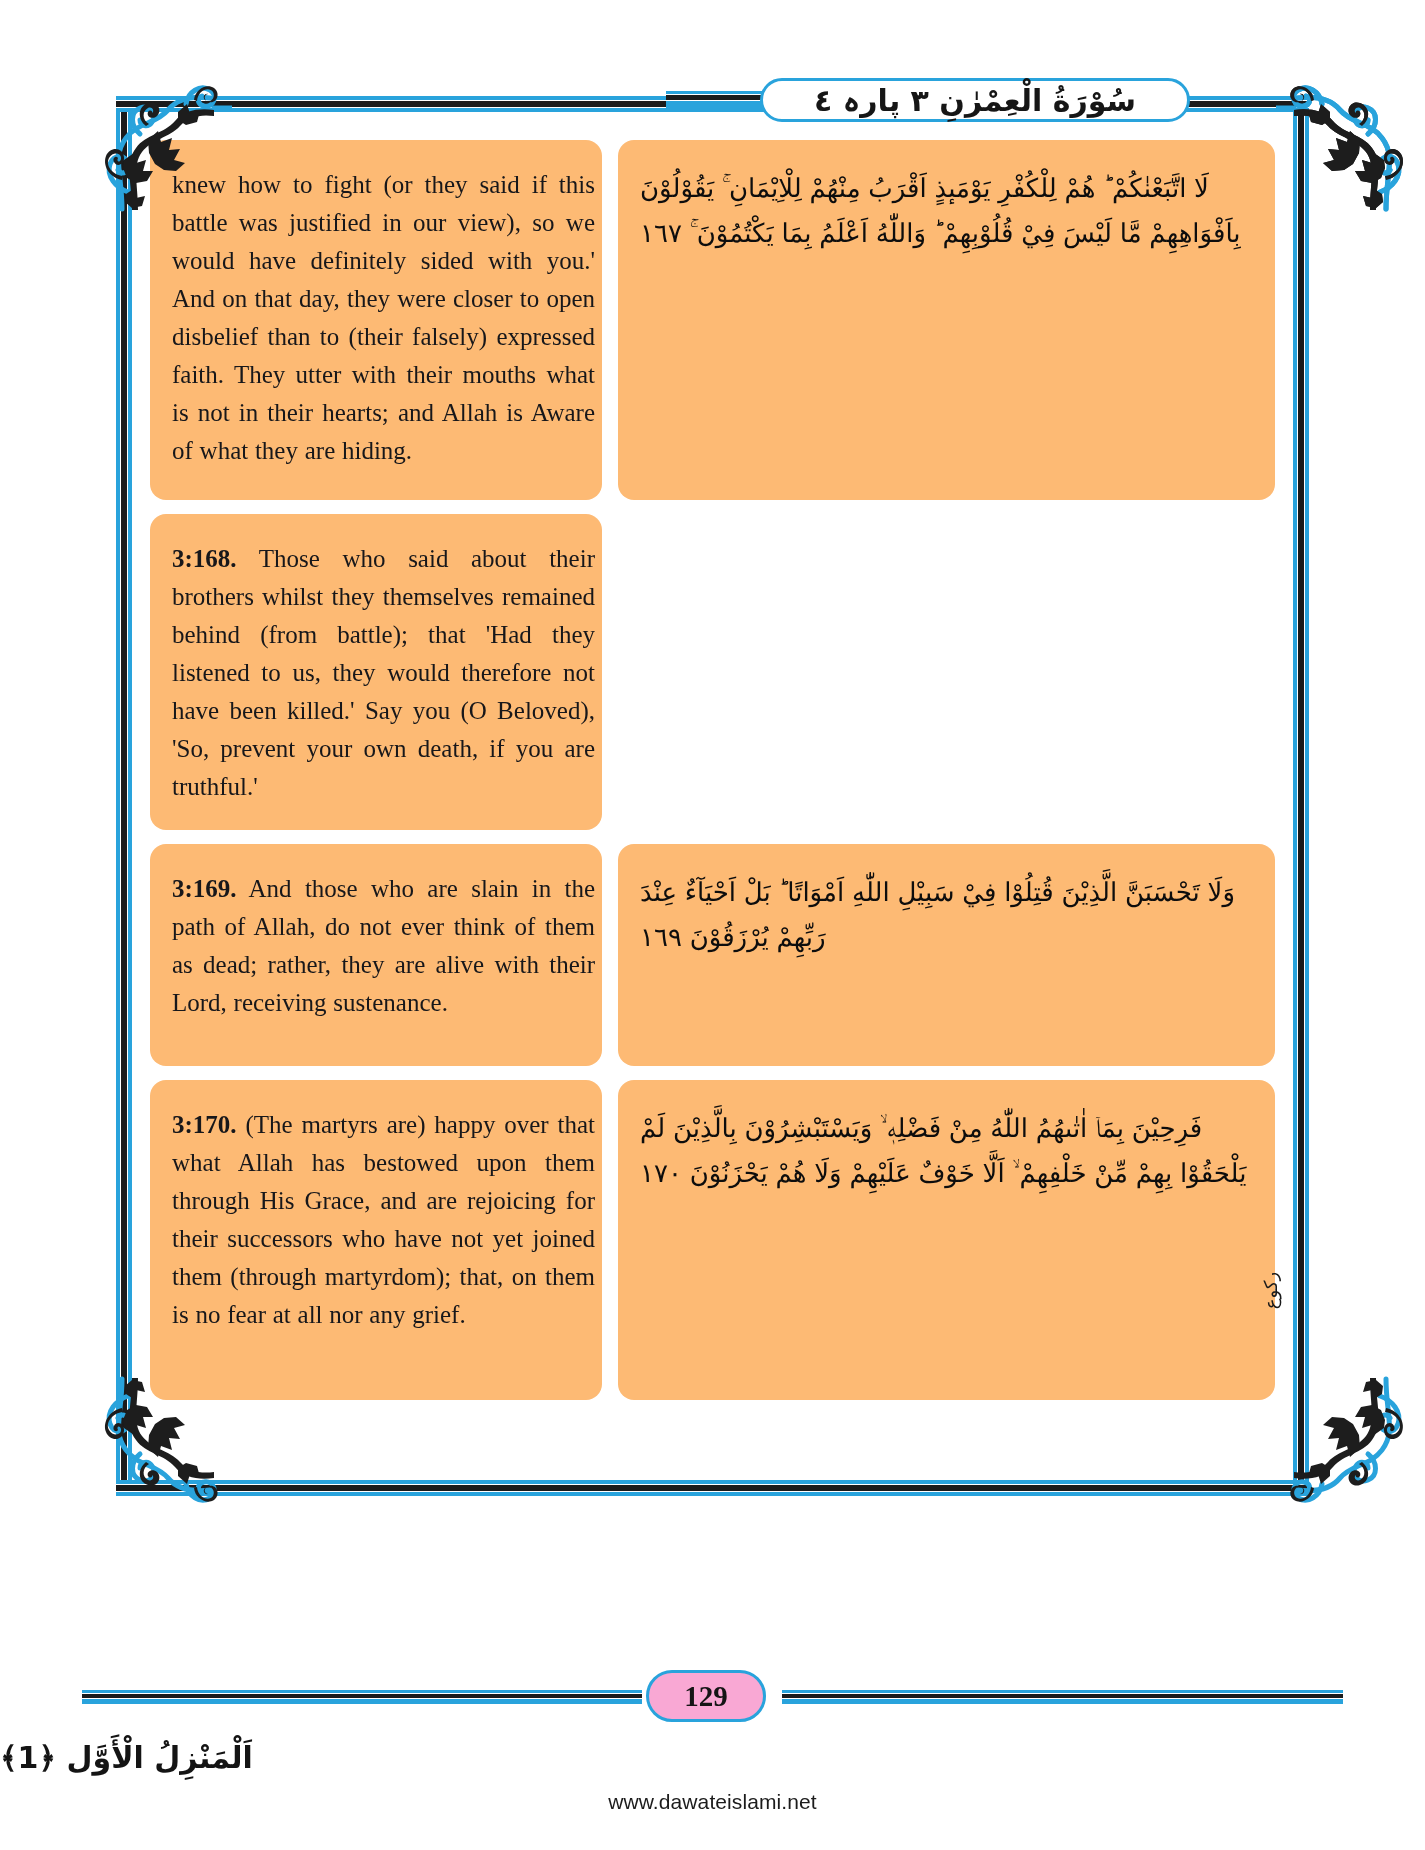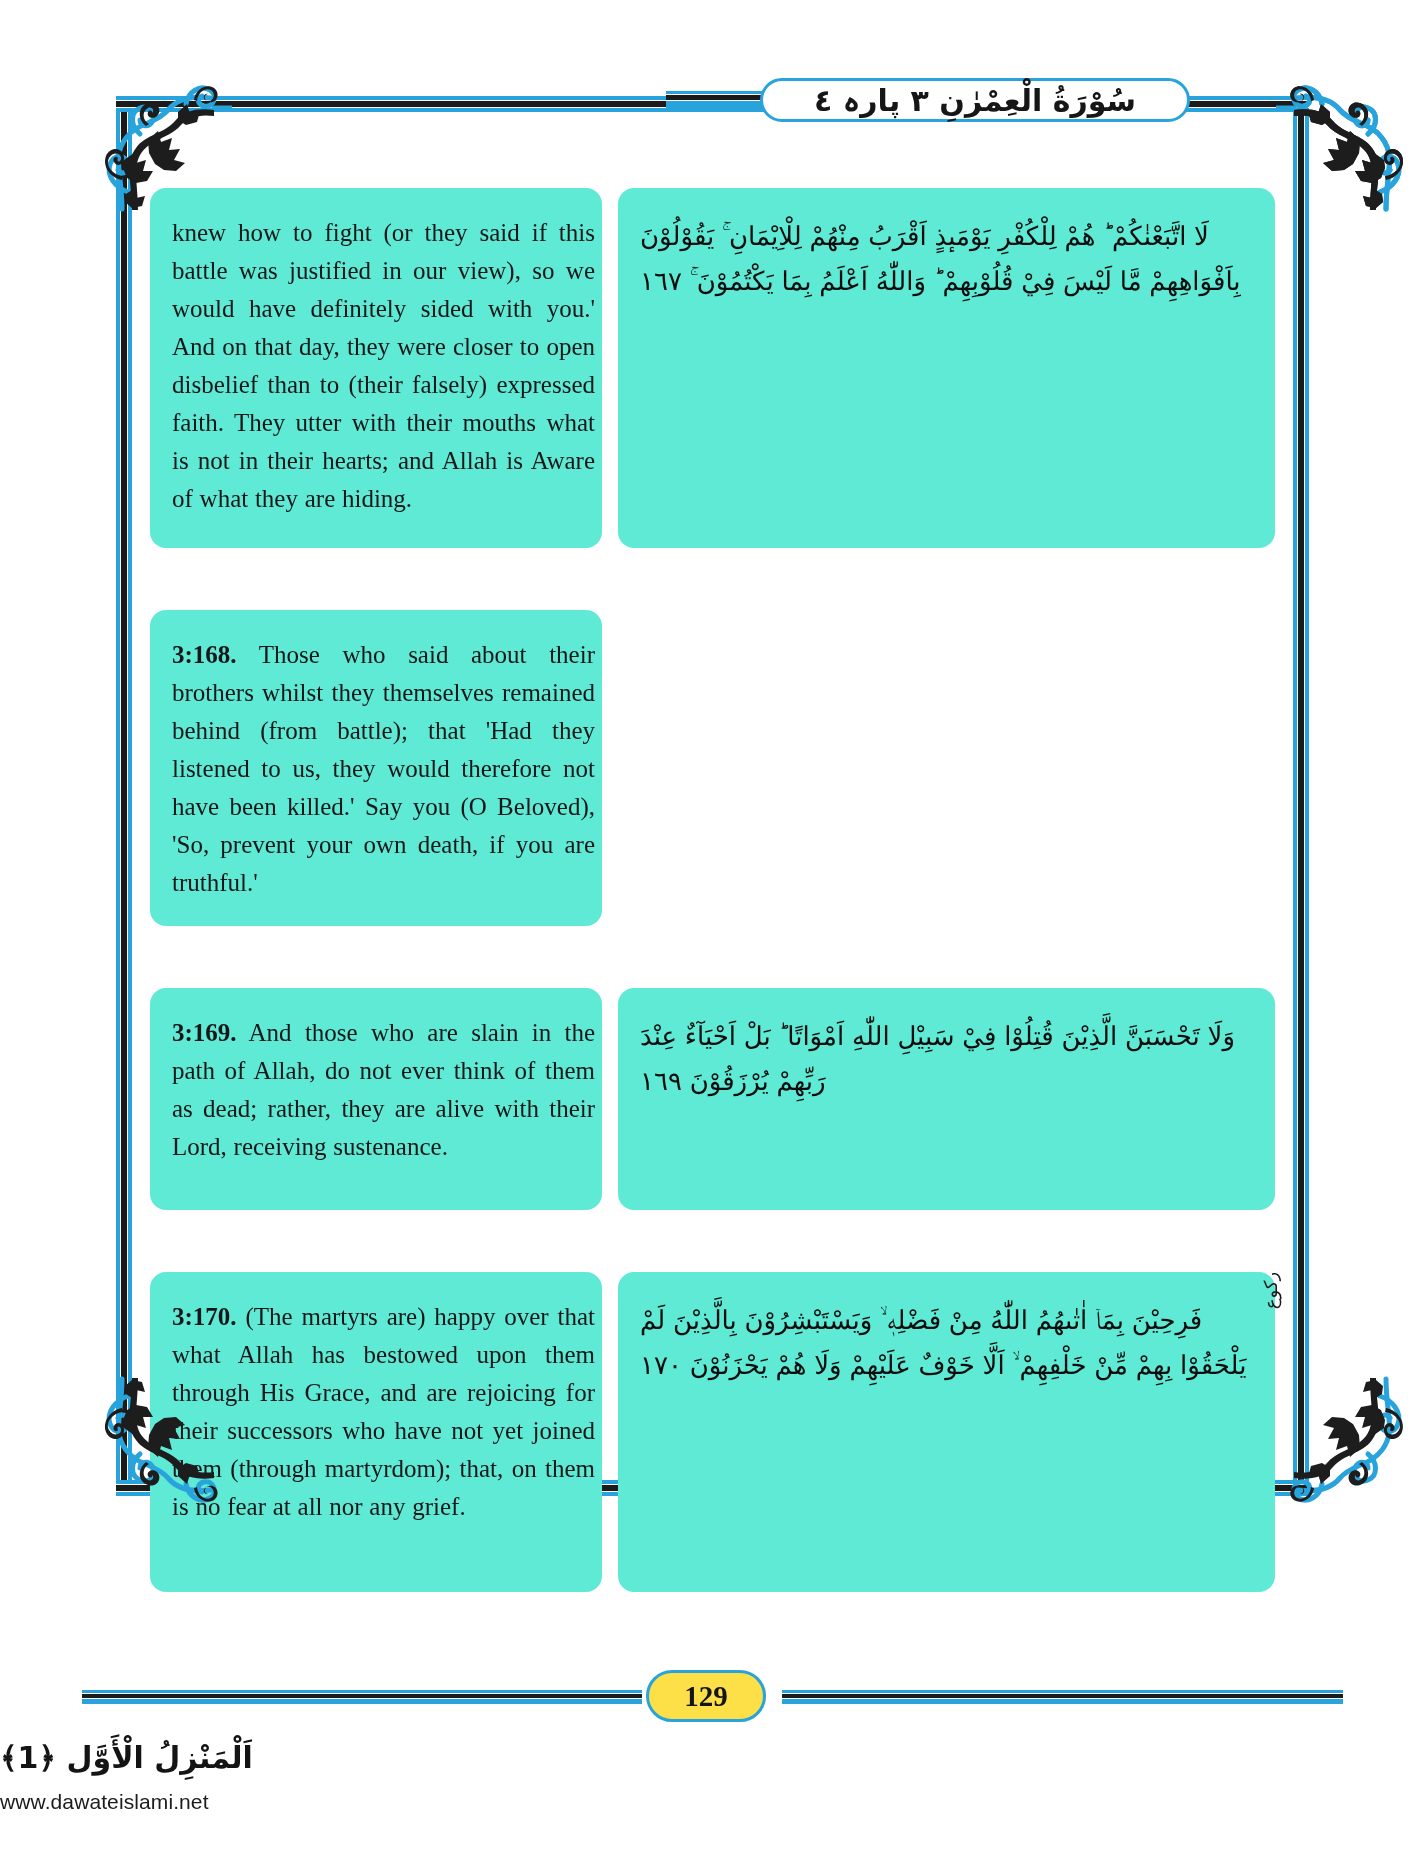--- a/index.html
+++ b/index.html
@@ -121,24 +121,23 @@
     display: flex;
     flex-direction: column;
     gap: 14px;
   }
   .verse-row {
     display: flex;
     gap: 16px;
     align-items: stretch;
   }
   .cell {
-    background: #5eead4;
+    background: #fdba74;
     border-radius: 16px;
     padding: 26px 7px 22px 22px;
-    margin-top: 48px;
   }
   .cell-en {
     width: 452px;
     flex: 0 0 452px;
   }
   .cell-ar {
     flex: 1 1 auto;
   }
   .en-text {
     font-family: "Liberation Serif", "DejaVu Serif", serif;
@@ -204,21 +203,21 @@
         #1b1b1b 4px, #1b1b1b 8px,
         #ffffff 8px, #ffffff 9px,
         #29a3dc 9px, #29a3dc 12px);
   }
   #ftr-rule-left  { left: 0px;   width: 560px; }
   #ftr-rule-right { left: 700px; width: 561px; }
   #page-number {
     position: absolute;
     left: 646px; top: -16px;
     width: 120px; height: 52px;
-    background: #fde047;
+    background: #f9a8d4;
     border: 3px solid #29a3dc;
     border-radius: 26px;
     display: flex; align-items: center; justify-content: center;
     font-family: "Liberation Serif", serif;
     font-size: 29px;
     font-weight: bold;
     color: #151515;
     z-index: 3;
   }
   #footer-arabic {
@@ -227,20 +226,21 @@
     text-align: left;
     direction: rtl;
     font-family: "DejaVu Sans", sans-serif;
     font-size: 30px;
     font-weight: 600;
     color: #141414;
   }
   #footer-url {
     position: absolute;
     left: 0; top: 104px; width: 100%;
+    text-align: center;
     font-family: "Liberation Sans", sans-serif;
     font-size: 21px;
     color: #1c1c1c;
     letter-spacing: .1px;
   }
 </style>
 </head>
 <body>
 
 <div id="page">

